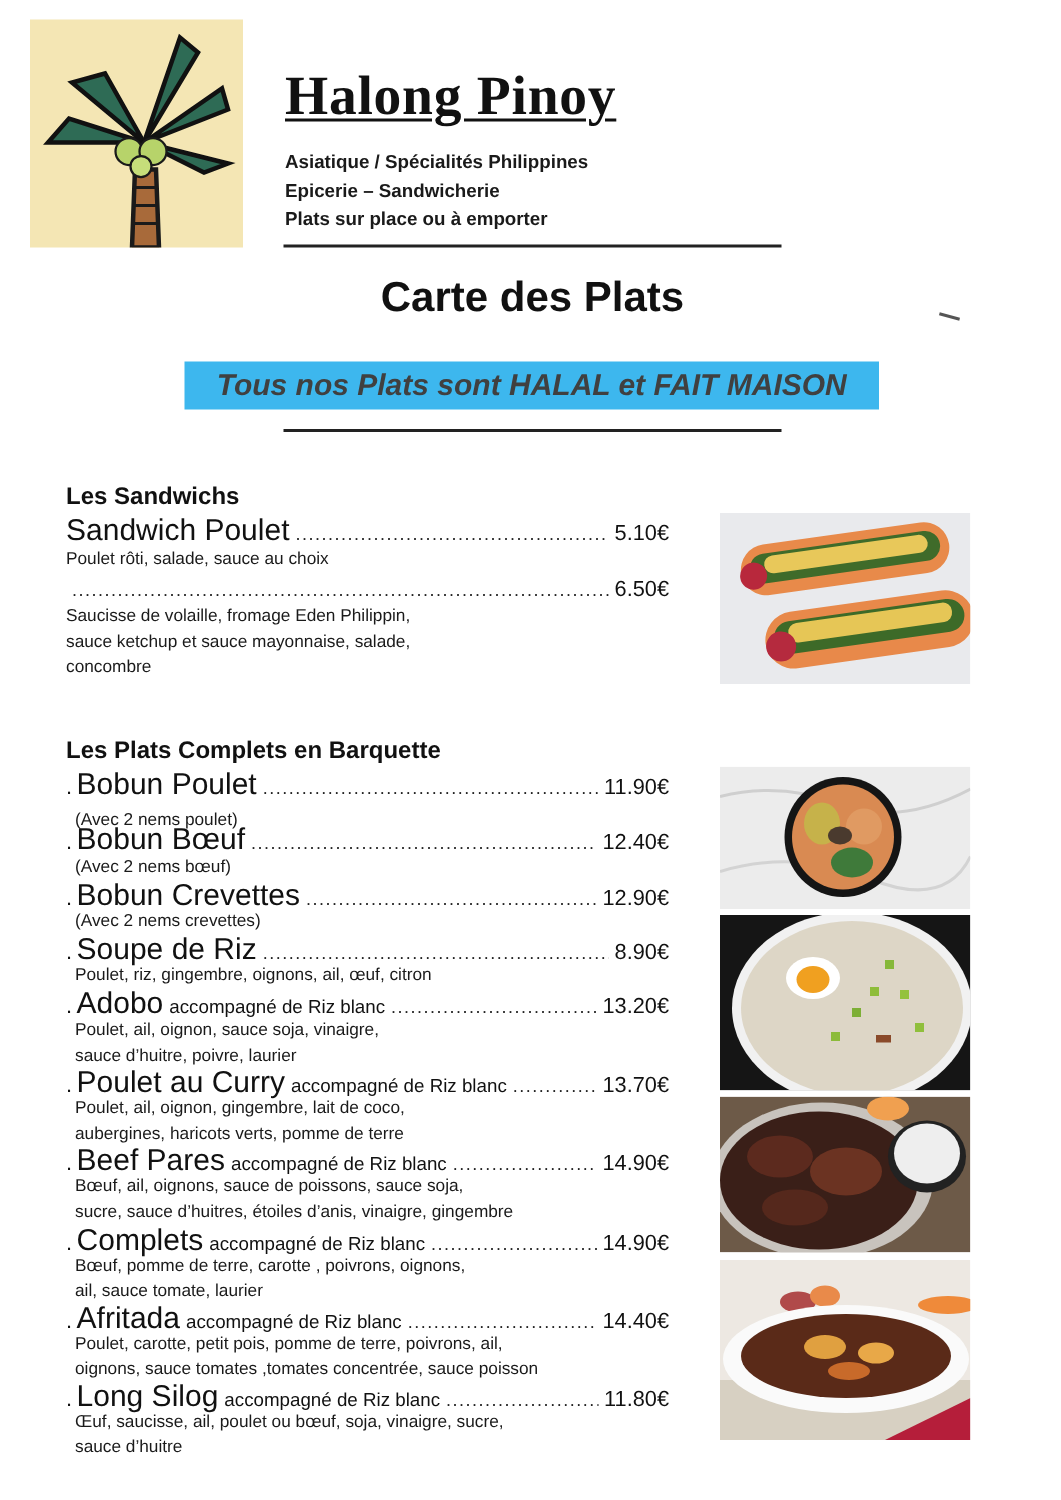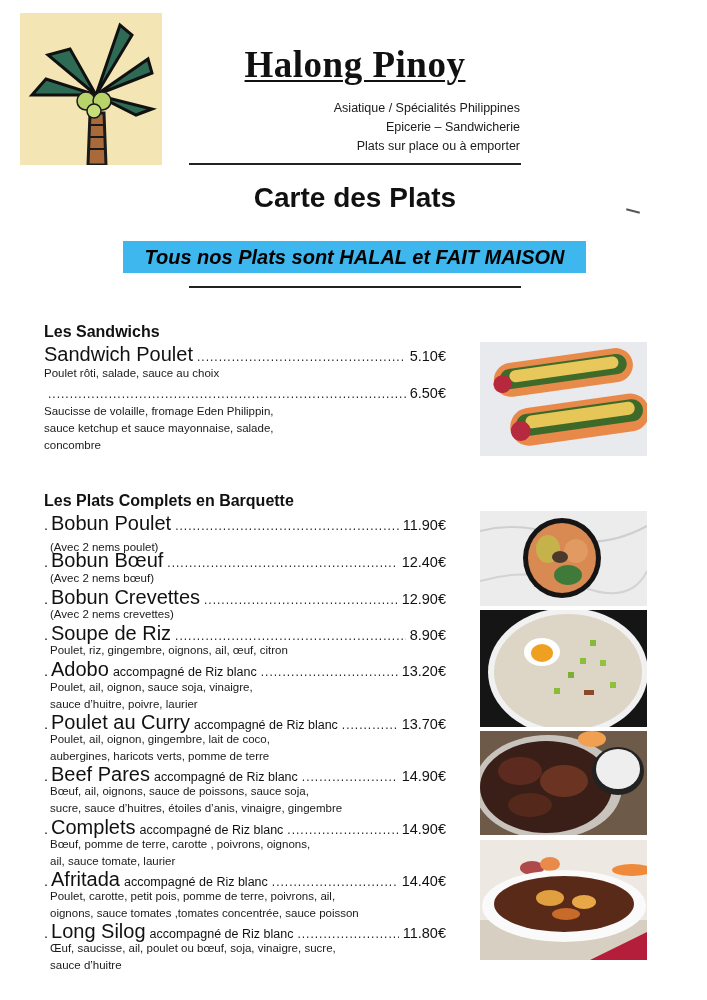--- a/index.html
+++ b/index.html
@@ -3,46 +3,46 @@
   <meta charset="utf-8">
   <style>
     * { box-sizing: border-box; margin: 0; padding: 0; }
     html, body { width: 707px; height: 1000px; background: #ffffff; overflow: hidden; }
     body { position: relative; font-family: "Liberation Sans", "DejaVu Sans", sans-serif; color: #111; }
 
     .logo { position: absolute; left: 20px; top: 13px; width: 142px; height: 152px; background: #f4e6b4; }
     .logo svg { width: 100%; height: 100%; display: block; }
 
     .brand-title {
-      position: absolute; left: 190px; top: 44px; width: 330px; text-align: center;
+      position: absolute; left: 190px; top: 44px; width: 330px; text-align: left;
       font-family: "Liberation Serif", "DejaVu Serif", serif; font-weight: bold; font-size: 37px;
       letter-spacing: 0.5px; line-height: 42px;
     }
     .brand-title span { text-decoration: underline; text-decoration-thickness: 2px; text-underline-offset: 3px; }
 
     .tagline {
-      position: absolute; left: 190px; width: 330px; text-align: right;
-      font-size: 12.5px; font-weight: normal; line-height: 19px; color: #1a1a1a;
+      position: absolute; left: 190px; width: 330px; text-align: left;
+      font-size: 12.5px; font-weight: bold; line-height: 19px; color: #1a1a1a;
     }
     .tagline.l1 { top: 99px; }
     .tagline.l2 { top: 118px; }
     .tagline.l3 { top: 137px; }
 
     .divider { position: absolute; left: 189px; width: 332px; height: 2px; background: #222; }
     .divider.d1 { top: 163px; }
     .divider.d2 { top: 286px; height: 1.5px; }
 
     .page-heading {
       position: absolute; left: 190px; top: 182px; width: 330px; text-align: center;
       font-size: 28px; font-weight: bold; color: #111;
     }
 
     .halal-banner {
       position: absolute; left: 123px; top: 241px; width: 463px; height: 32px;
-      background: #3db7ee; color: #000000; font-style: italic; font-weight: bold;
+      background: #3db7ee; color: #404040; font-style: italic; font-weight: bold;
       font-size: 20px; line-height: 32px; text-align: center; white-space: nowrap;
     }
 
     .section-title { position: absolute; left: 44px; font-size: 16px; font-weight: bold; color: #111; }
 
     .item-line {
       position: absolute; left: 44px; width: 402px; display: flex; align-items: baseline;
       font-size: 14.5px; line-height: 18px; white-space: nowrap; color: #111;
     }
     .item-line .bullet { margin-right: 3px; }

